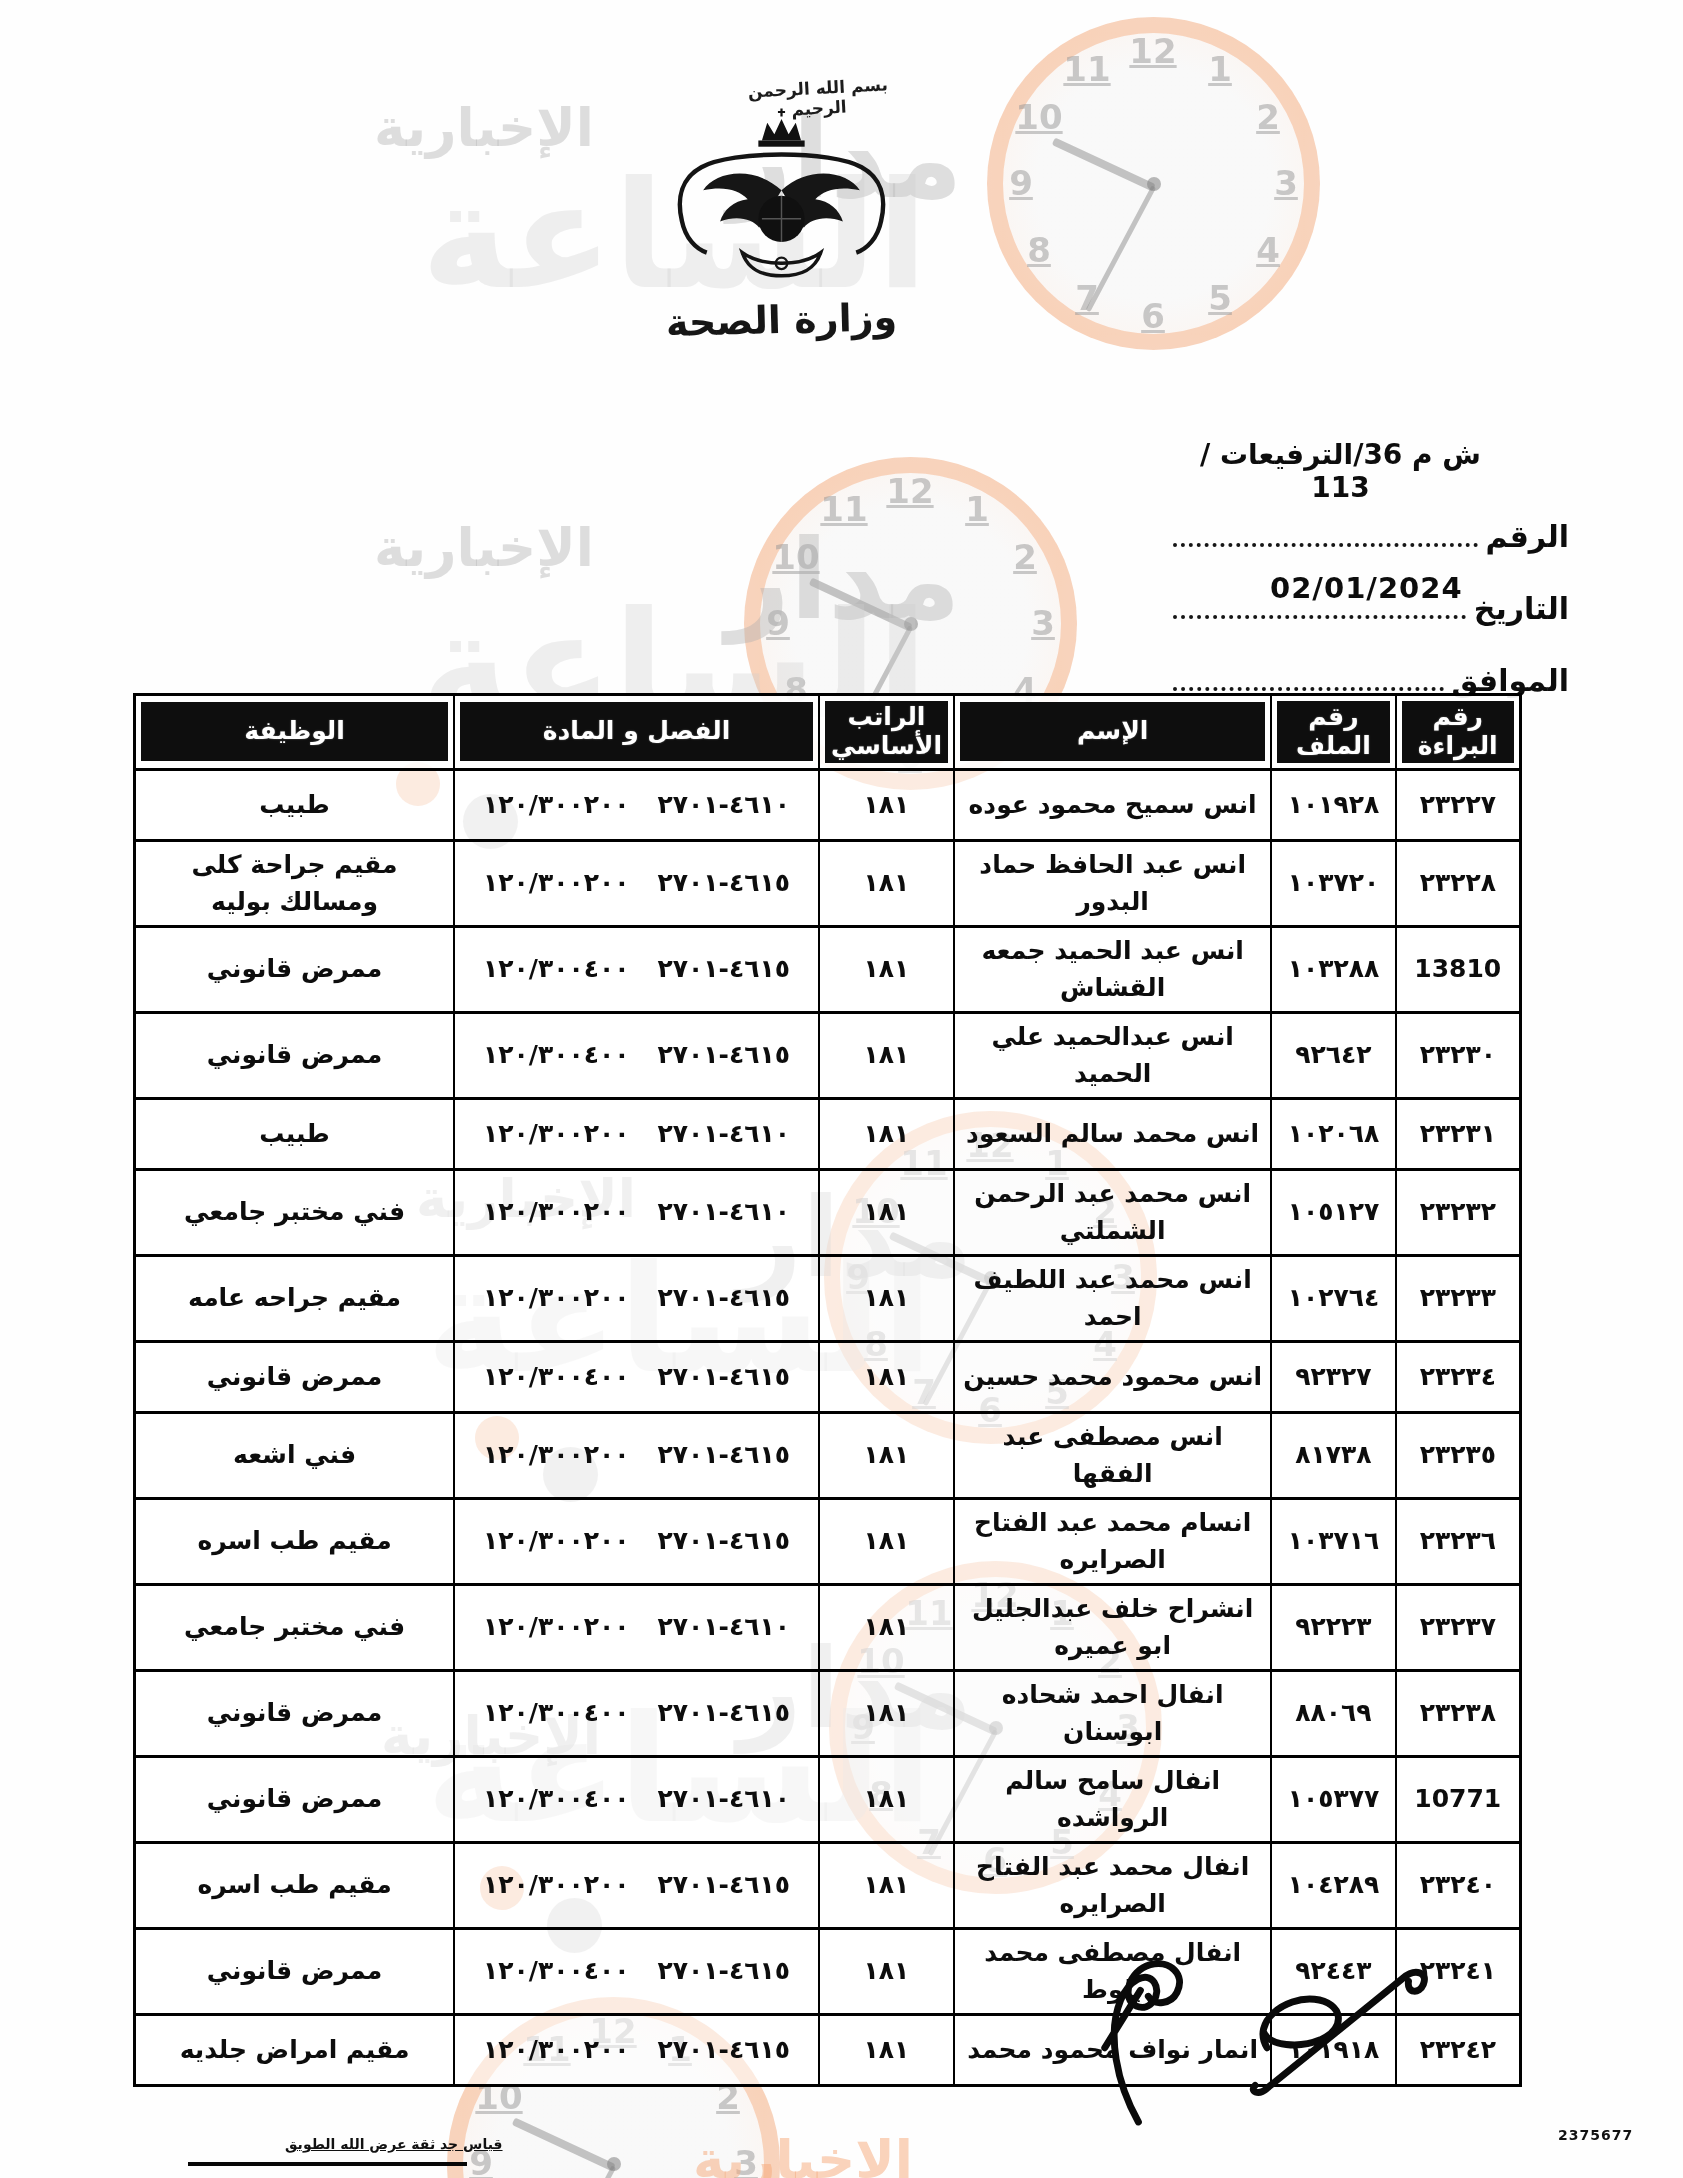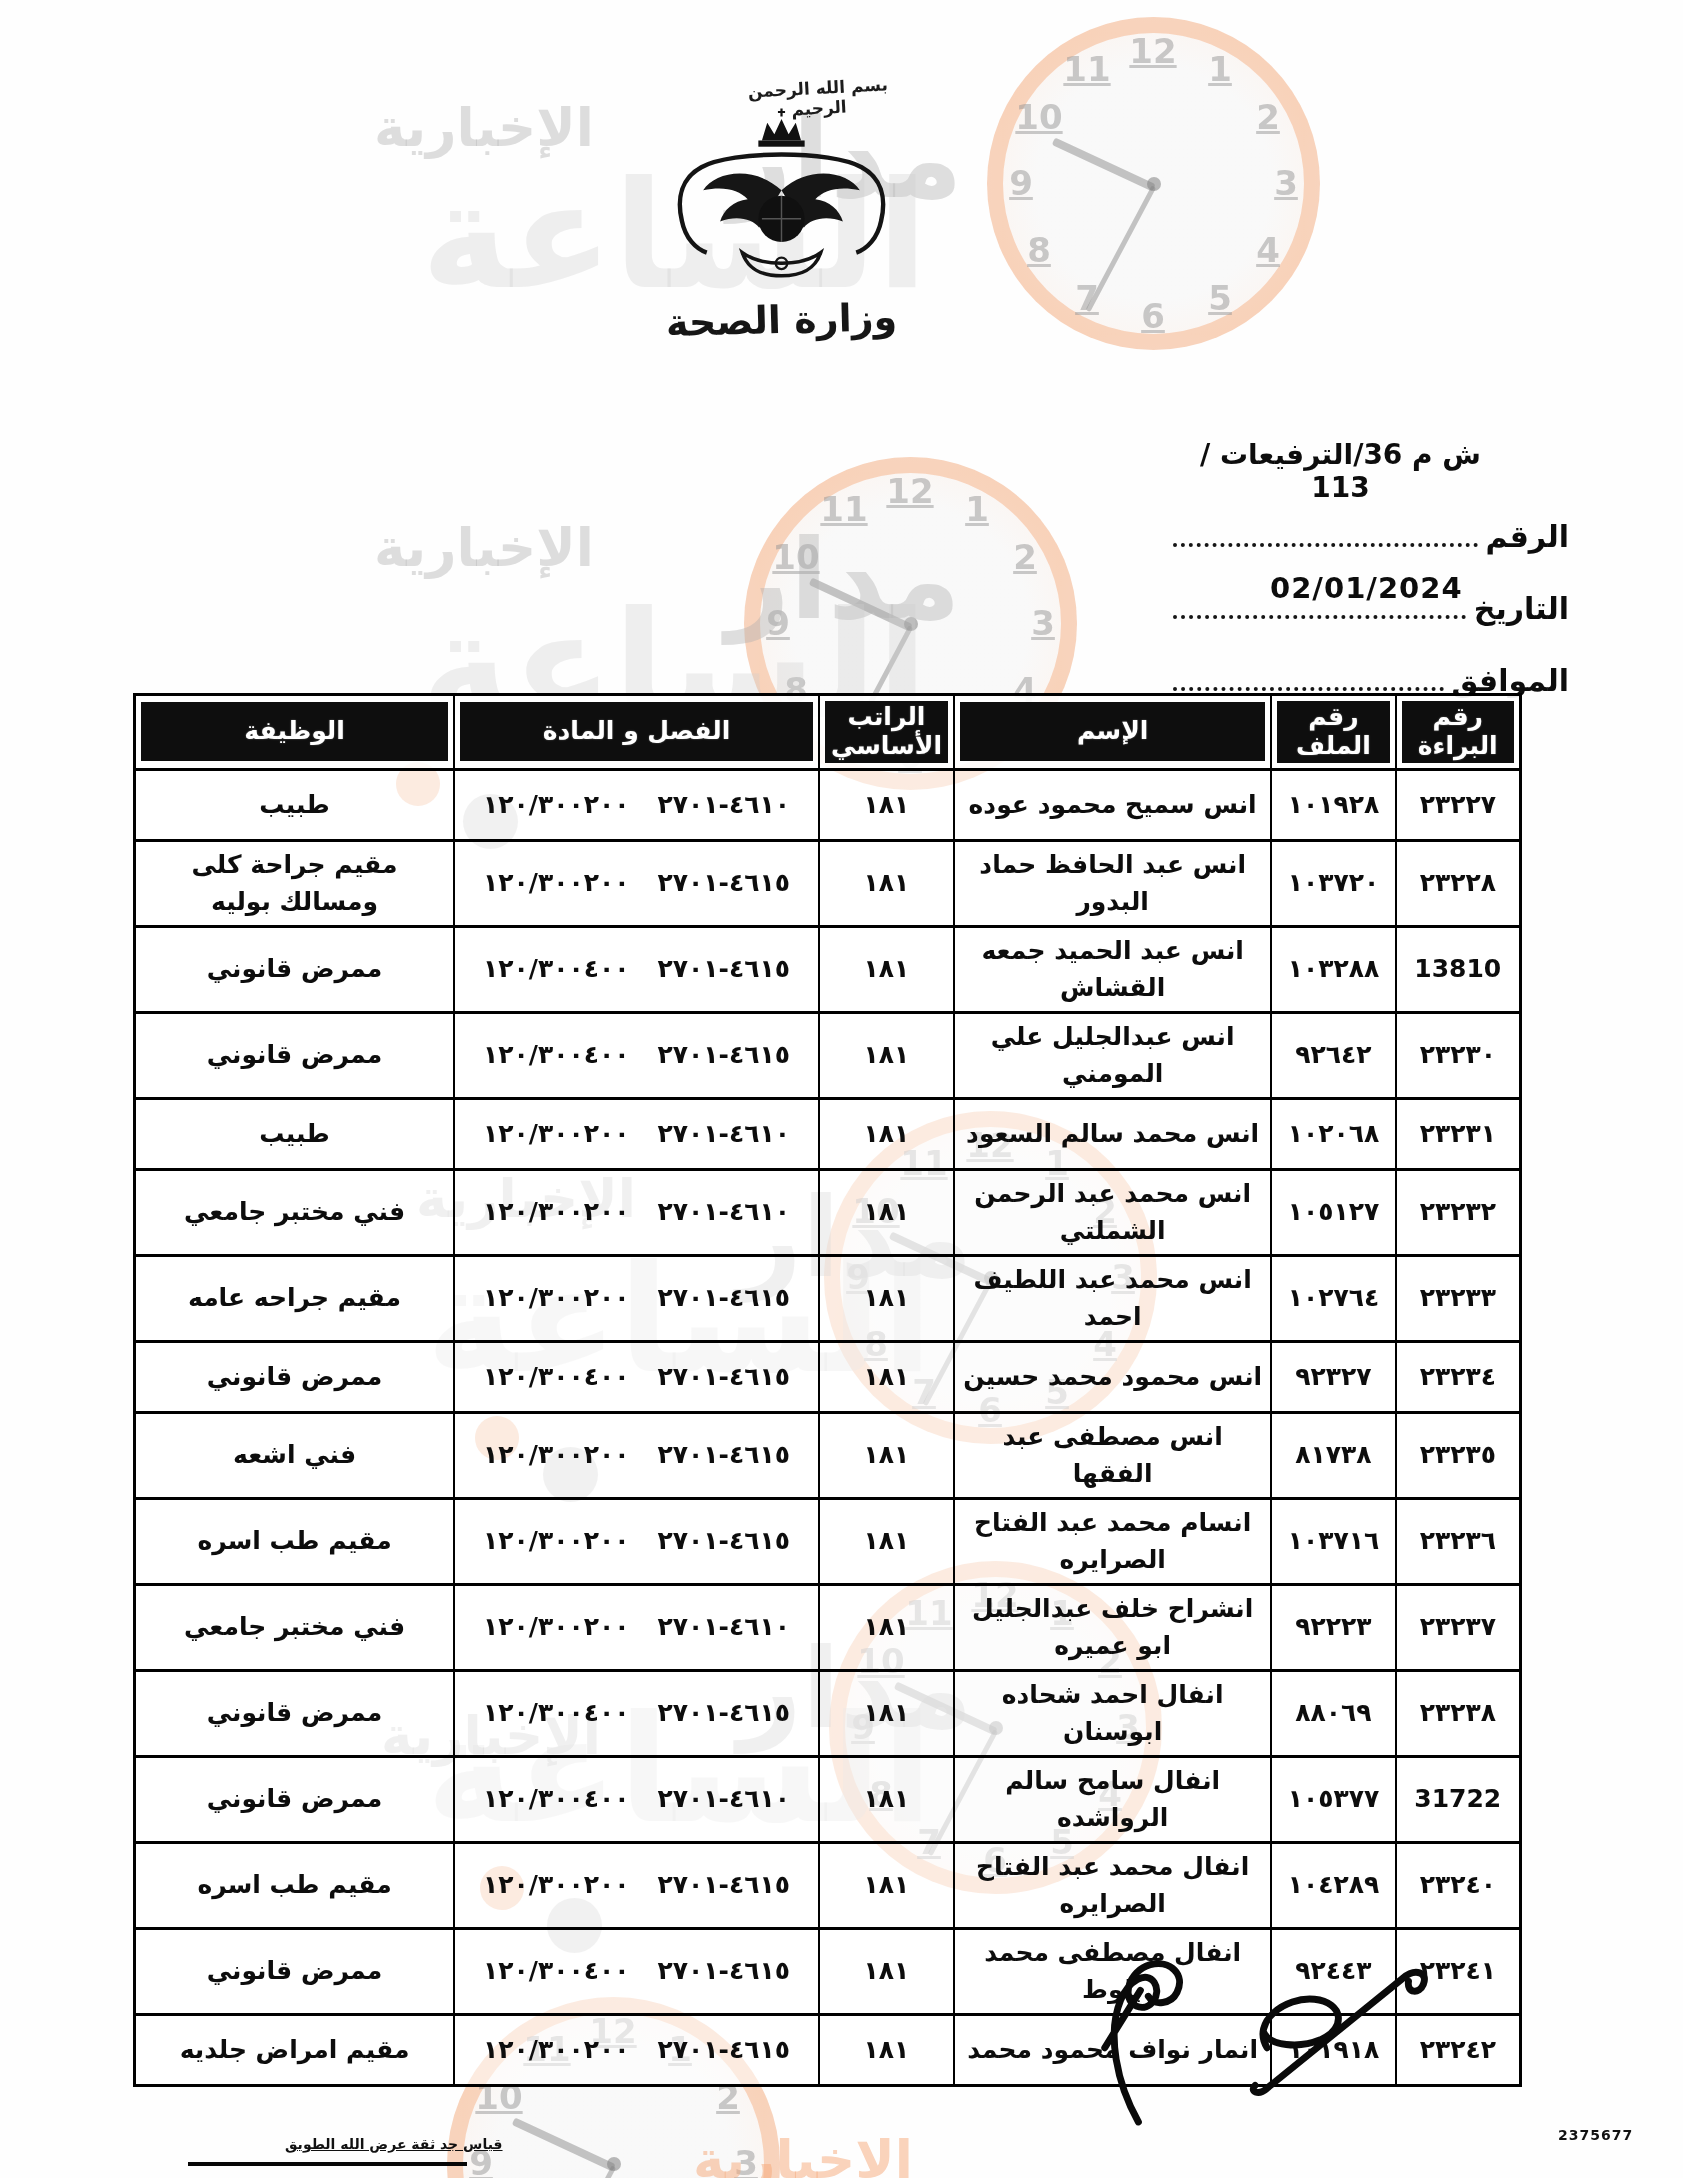--- a/index.html
+++ b/index.html
@@ -289,21 +289,21 @@
             <span>١٢٠/٣٠٠٤٠٠</span>
             <span>٤٦١٥-٢٧٠١</span>
           </div>
         </td>
         <td>ممرض قانوني</td>
       </tr>
 
       <tr>
         <td>٢٣٢٣٠</td>
         <td>٩٢٦٤٢</td>
-        <td>انس عبدالجليل علي المومني</td>
+        <td>انس عبدالحميد علي الحميد</td>
         <td>١٨١</td>
         <td class="cell-chapter">
           <div class="chapter-wrap">
             <span>١٢٠/٣٠٠٤٠٠</span>
             <span>٤٦١٥-٢٧٠١</span>
           </div>
         </td>
         <td>ممرض قانوني</td>
       </tr>
 
@@ -413,21 +413,21 @@
         <td class="cell-chapter">
           <div class="chapter-wrap">
             <span>١٢٠/٣٠٠٤٠٠</span>
             <span>٤٦١٥-٢٧٠١</span>
           </div>
         </td>
         <td>ممرض قانوني</td>
       </tr>
 
       <tr>
-        <td>31722</td>
+        <td>10771</td>
         <td>١٠٥٣٧٧</td>
         <td>انفال سامح سالم الرواشده</td>
         <td>١٨١</td>
         <td class="cell-chapter">
           <div class="chapter-wrap">
             <span>١٢٠/٣٠٠٤٠٠</span>
             <span>٤٦١٠-٢٧٠١</span>
           </div>
         </td>
         <td>ممرض قانوني</td>

